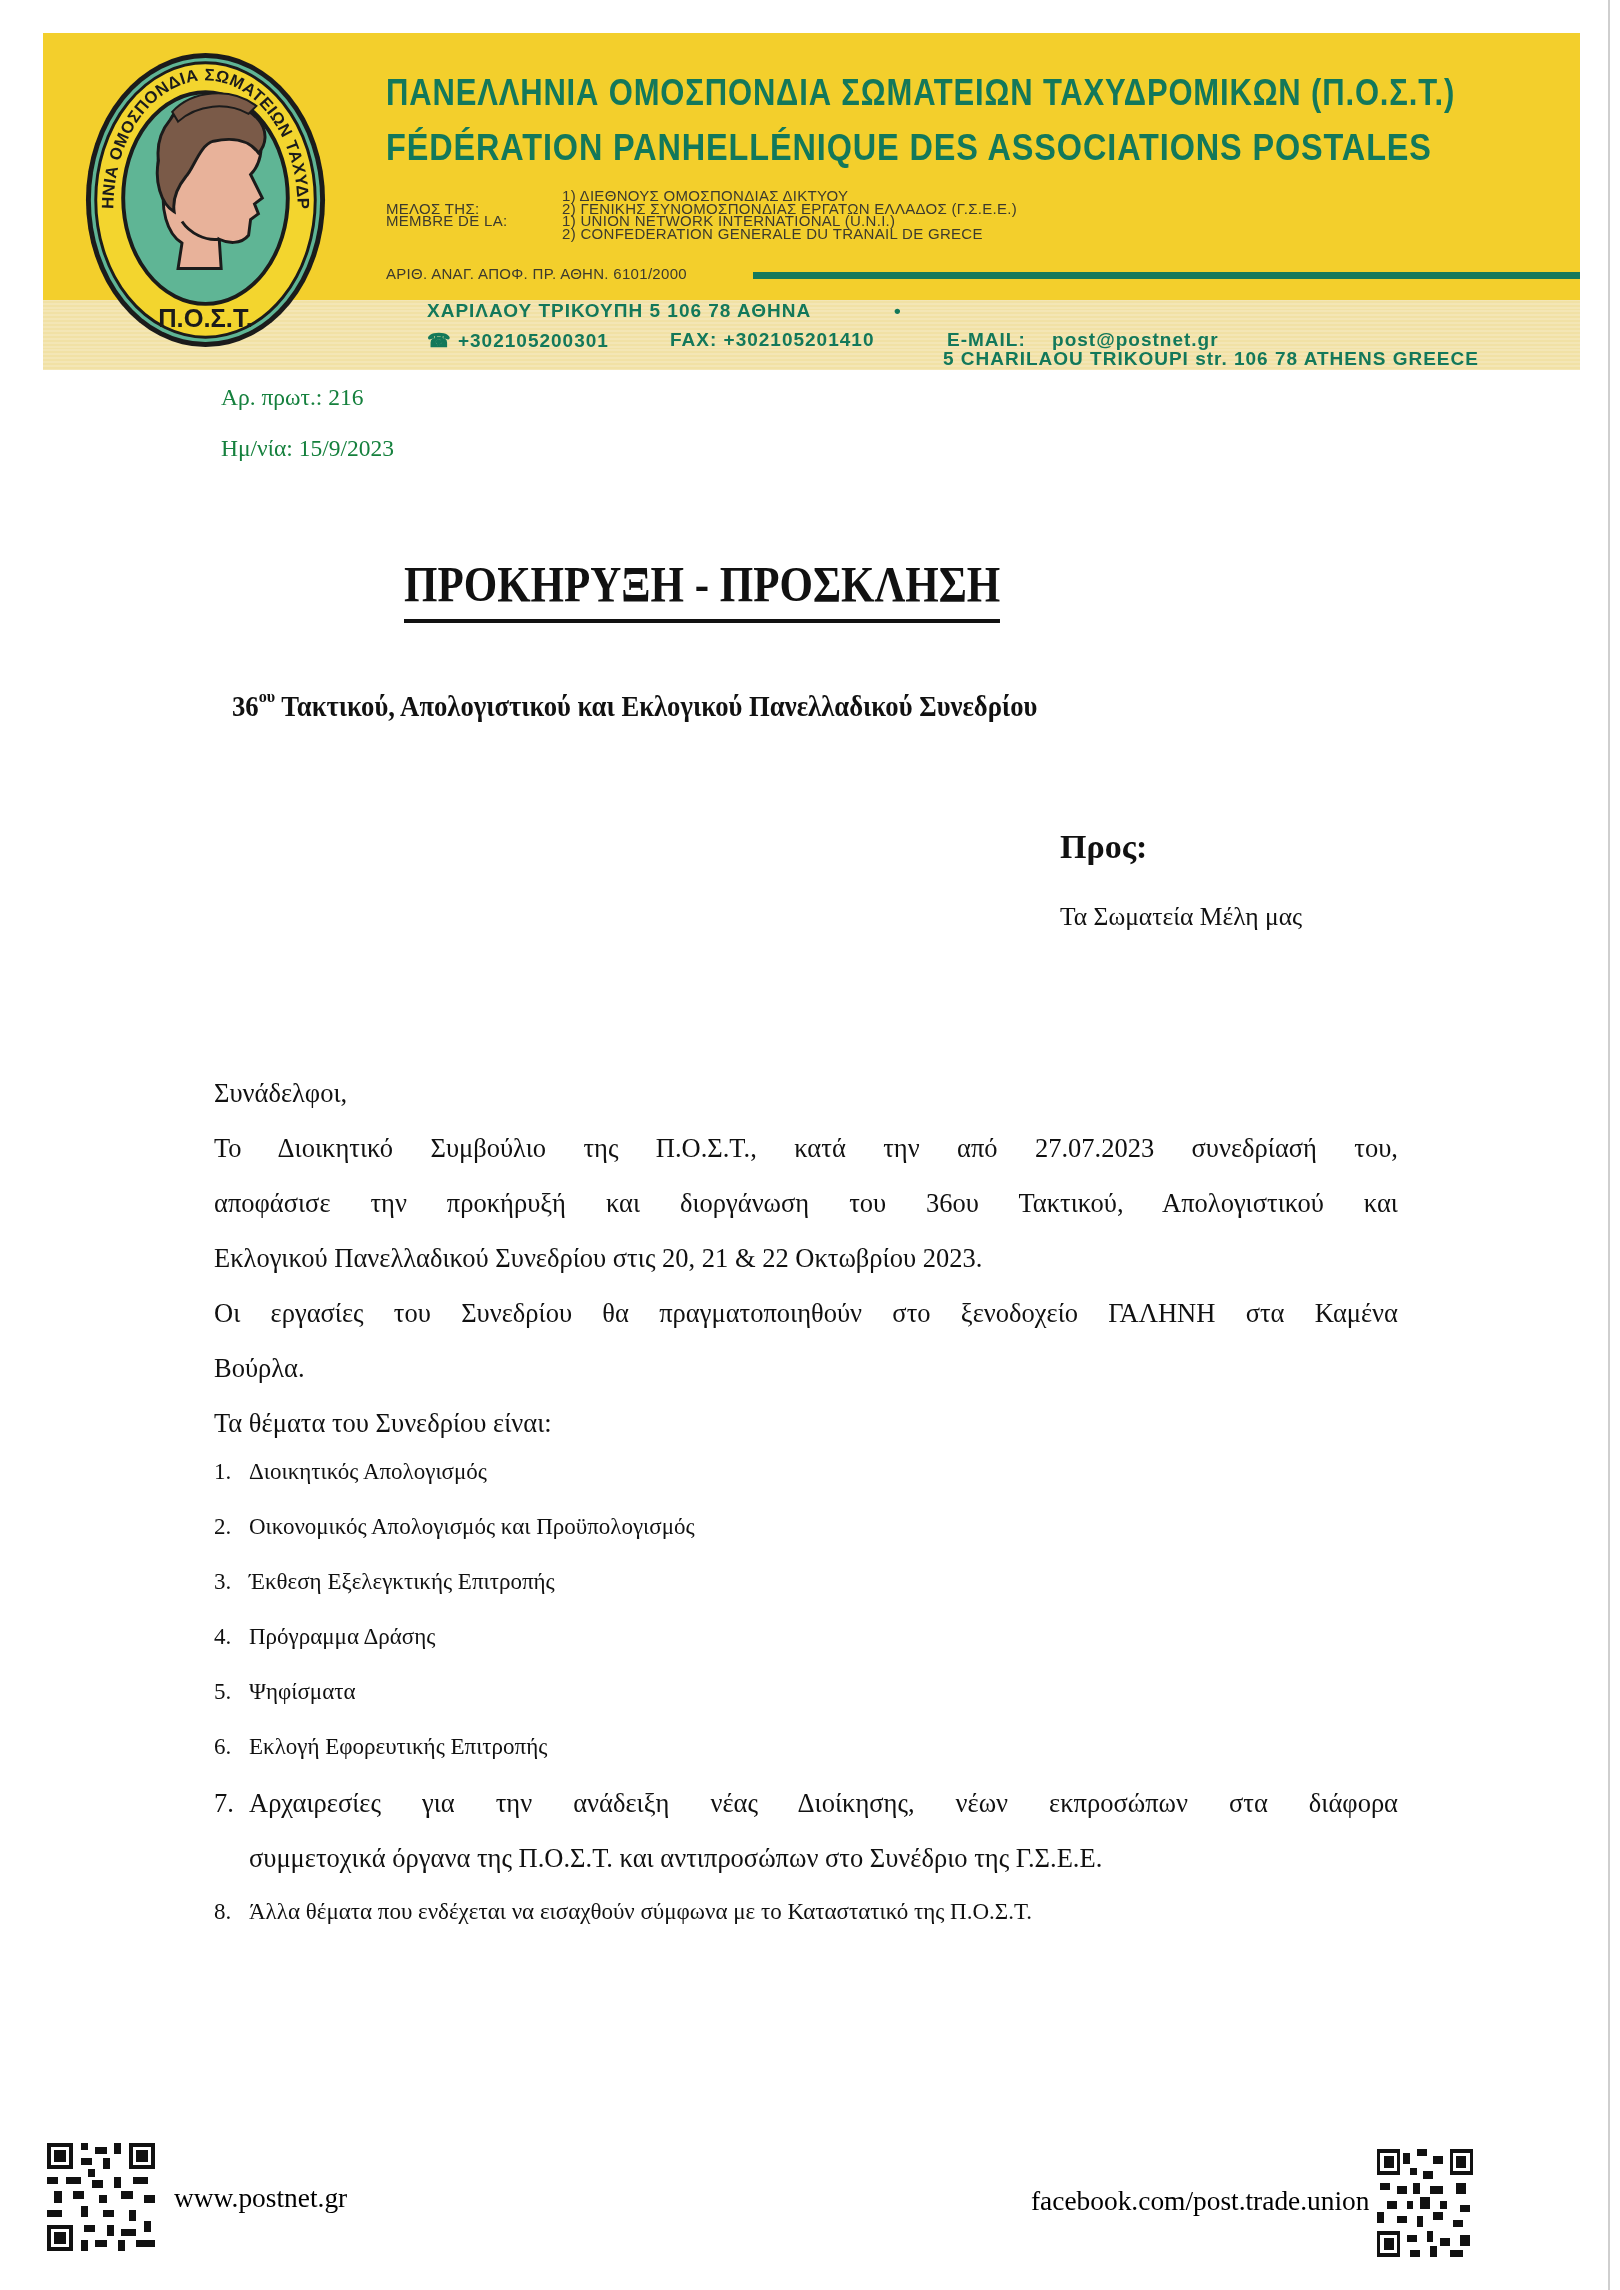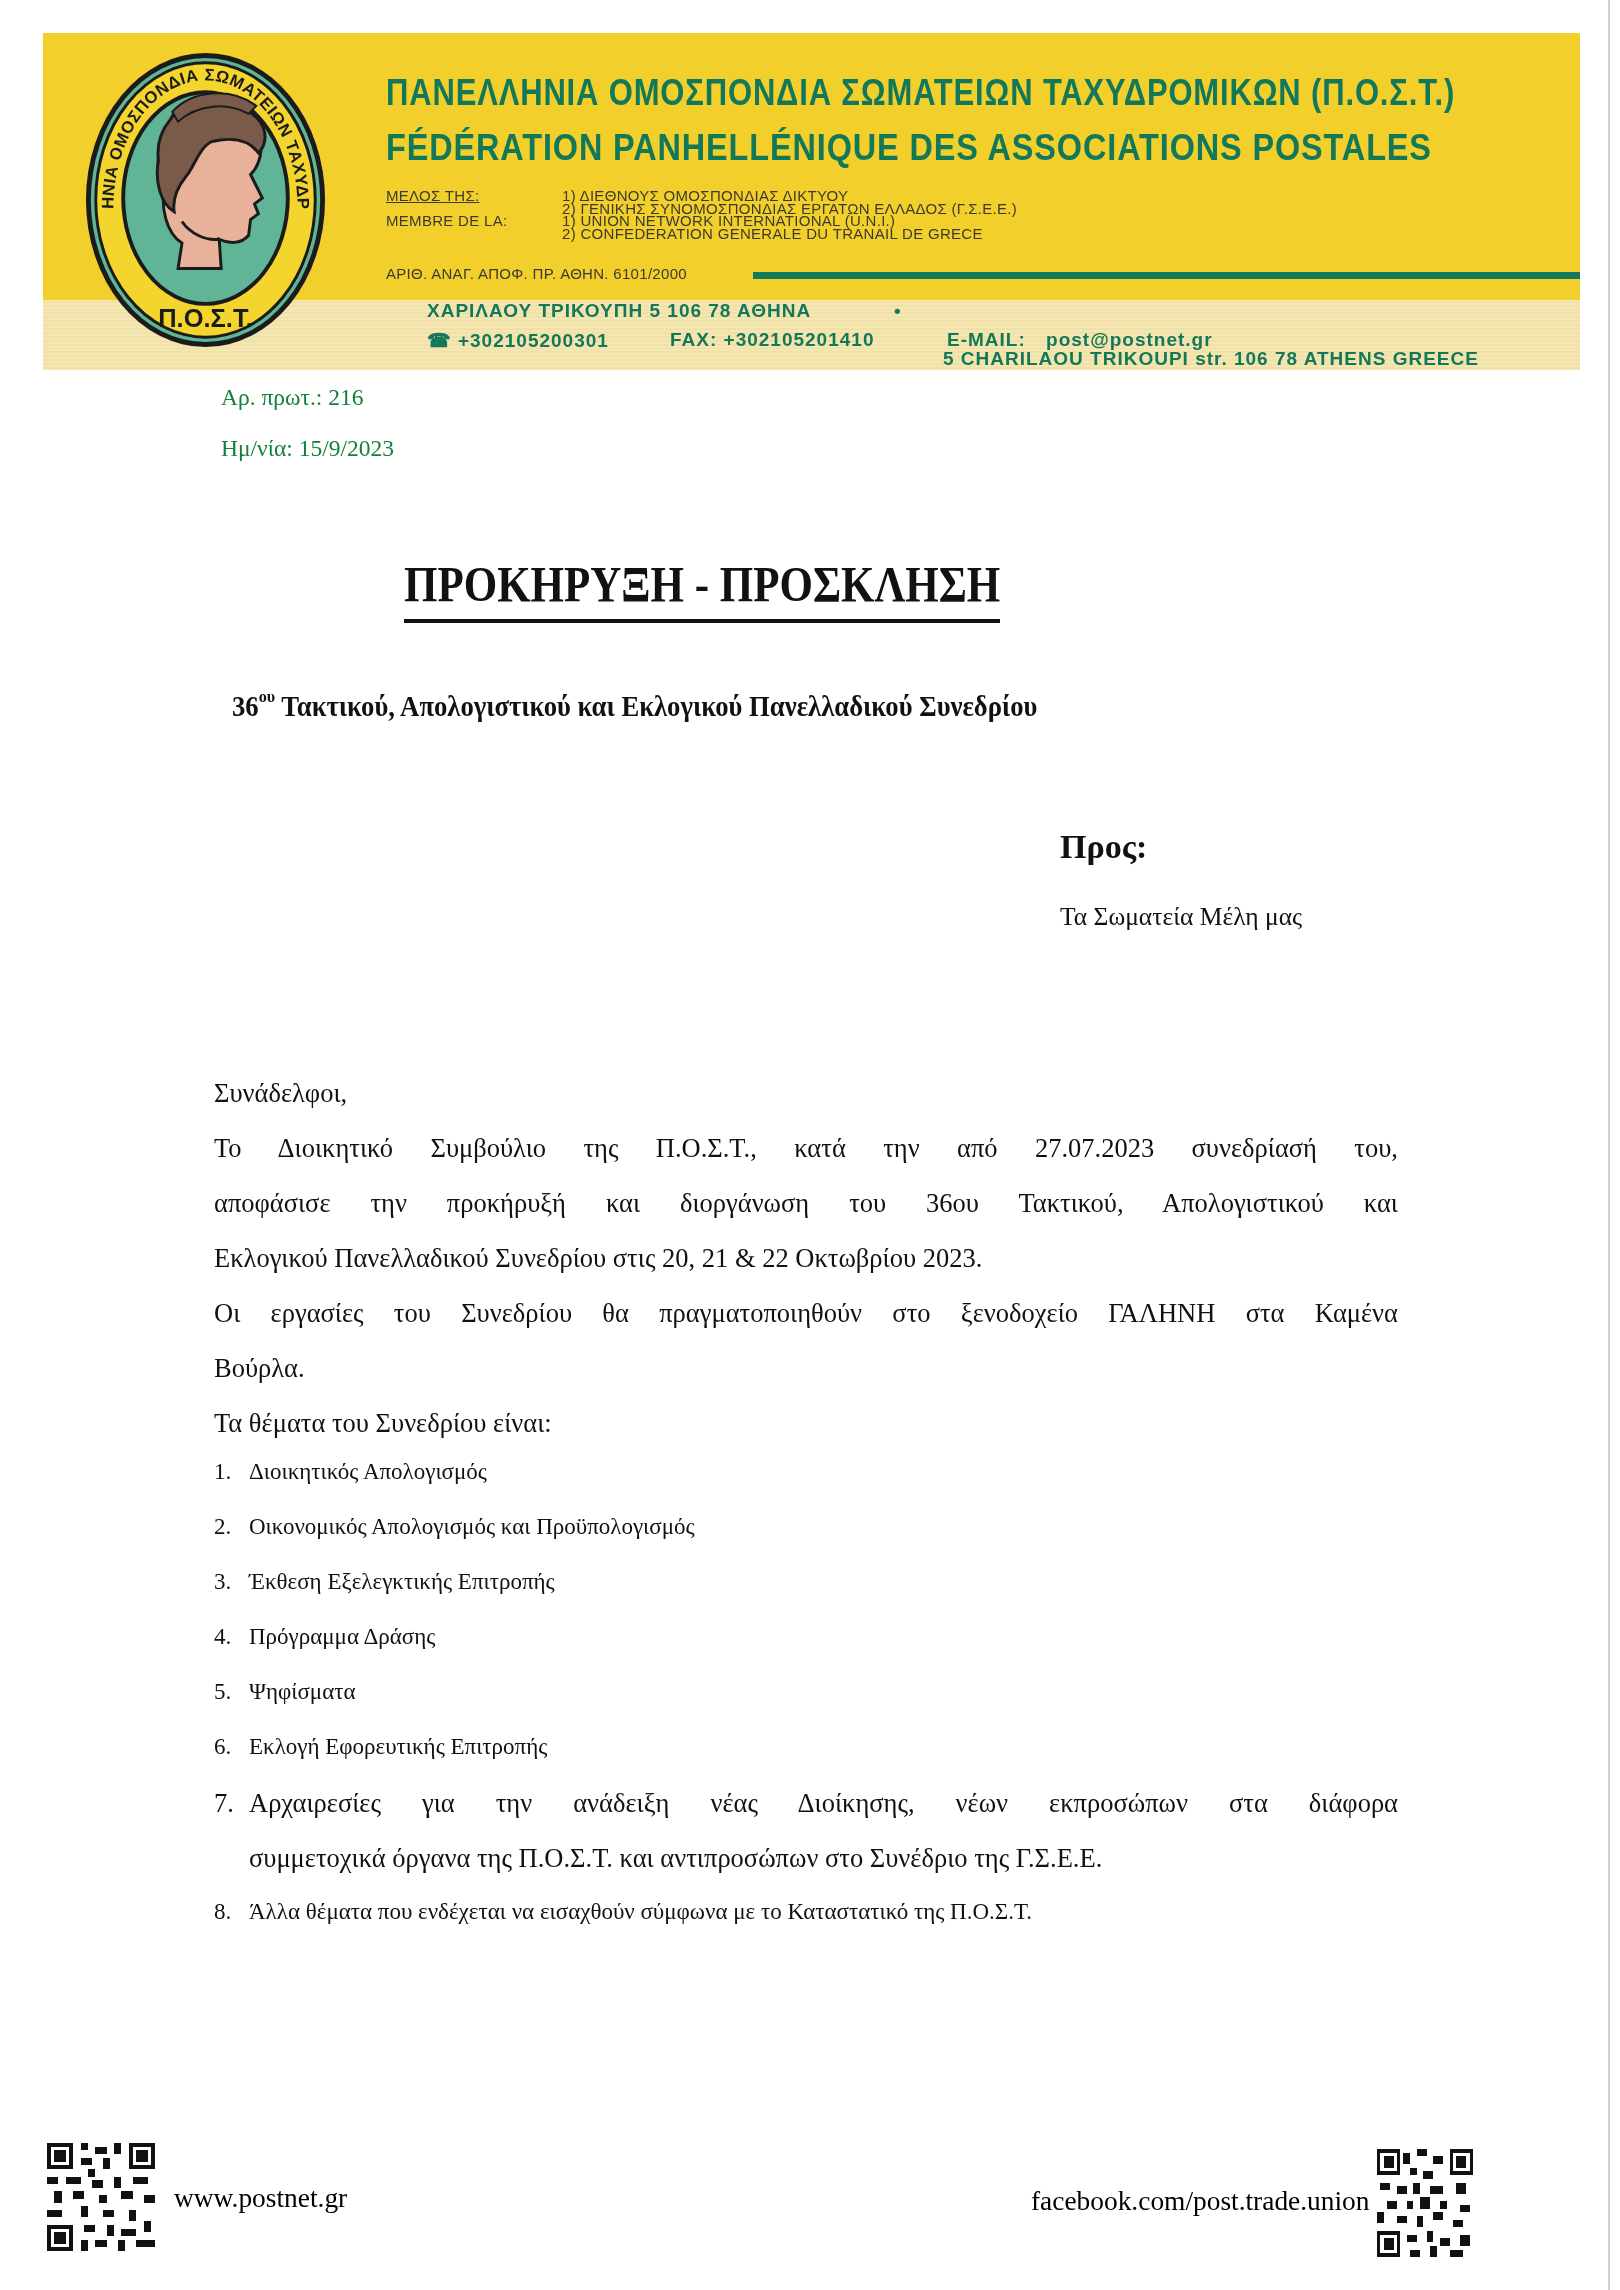--- a/index.html
+++ b/index.html
@@ -66,41 +66,41 @@
       <path d="M 92 74 C 110 50 160 52 176 80 C 186 100 178 118 170 126 L 182 150 L 174 156 L 178 166 L 170 172 L 168 188 C 160 198 146 196 138 192 L 140 222 L 96 222 L 100 196 C 84 186 78 160 82 136 C 70 120 76 90 92 74 Z" fill="#e8b29a" stroke="#1b1b1b" stroke-width="3"></path>
       <path d="M 88 70 C 100 46 150 40 178 70 C 188 82 186 96 178 104 C 168 90 150 88 132 92 C 118 96 112 120 104 128 C 96 138 90 150 92 164 C 78 156 72 132 76 112 C 74 96 78 82 88 70 Z" fill="#7a5a48" stroke="#1b1b1b" stroke-width="3"></path>
       <path d="M 90 62 C 110 40 150 36 176 56 L 168 64 C 146 52 116 54 96 72 Z" fill="#7a5a48" stroke="#1b1b1b" stroke-width="2"></path>
       <path d="M 100 174 C 108 186 124 194 138 192" fill="none" stroke="#1b1b1b" stroke-width="3"></path>
     </g>
   </svg>
 
   <div class="lh-title gr">ΠΑΝΕΛΛΗΝΙΑ  ΟΜΟΣΠΟΝΔΙΑ ΣΩΜΑΤΕΙΩΝ  ΤΑΧΥΔΡΟΜΙΚΩΝ  (Π.Ο.Σ.Τ.)</div>
   <div class="lh-title fr">FÉDÉRATION  PANHELLÉNIQUE  DES  ASSOCIATIONS  POSTALES</div>
 
-  <div class="lh-small" style="left:343px; top:157px;text-decoration:underline;">ΜΕΛΟΣ ΤΗΣ:</div>
+  <div class="lh-small" style="left:343px; top:170px;">ΜΕΛΟΣ ΤΗΣ:</div>
   <div class="lh-small" style="left:343px; top:182px;">MEMBRE DE LA:</div>
   <div class="lh-small" style="left:519px; top:157px;">1) ΔΙΕΘΝΟΥΣ ΟΜΟΣΠΟΝΔΙΑΣ ΔΙΚΤΥΟΥ</div>
   <div class="lh-small" style="left:519px; top:170px;">2) ΓΕΝΙΚΗΣ ΣΥΝΟΜΟΣΠΟΝΔΙΑΣ ΕΡΓΑΤΩΝ ΕΛΛΑΔΟΣ (Γ.Σ.Ε.Ε.)</div>
   <div class="lh-small" style="left:519px; top:182px;">1) UNION NETWORK INTERNATIONAL (U.N.I.)</div>
   <div class="lh-small" style="left:519px; top:195px;">2) CONFEDERATION GENERALE DU TRANAIL DE GRECE</div>
   <div class="lh-small" style="left:343px; top:235px;">ΑΡΙΘ. ΑΝΑΓ. ΑΠΟΦ. ΠΡ. ΑΘΗΝ. 6101/2000</div>
   <div class="lh-green-rule"></div>
 
   <div class="lh-contact" style="top:267px; left:384px;">ΧΑΡΙΛΑΟΥ ΤΡΙΚΟΥΠΗ  5  106 78   ΑΘΗΝΑ</div>
   <div class="lh-contact" style="top:267px; left:851px;">•</div>
   <div class="lh-contact" style="top:267px; left:900px;margin-top:48px;">5  CHARILAOU TRIKOUPI str. 106 78  ATHENS  GREECE</div>
 
   <div class="lh-contact" style="top:296px; left:384px;">
     <span>☎</span>
     <span>+302105200301</span>
   </div>
   <div class="lh-contact" style="top:296px; left:627px;">FAX: +302105201410</div>
   <div class="lh-contact" style="top:296px; left:904px;">
     <span>E-MAIL:</span>
-    <span style="margin-left:14px;">post@postnet.gr</span>
+    <span style="margin-left:20px;">post@postnet.gr</span>
   </div>
 </div>
 
 <div class="meta" style="top:384px;">Αρ. πρωτ.: 216</div>
 <div class="meta" style="top:435px;">Ημ/νία: 15/9/2023</div>
 
 <div class="doc-title">ΠΡΟΚΗΡΥΞΗ - ΠΡΟΣΚΛΗΣΗ</div>
 <div class="subtitle">
   <span>36</span><sup>ου</sup><span> Τακτικού, Απολογιστικού και Εκλογικού Πανελλαδικού Συνεδρίου</span>
 </div>

